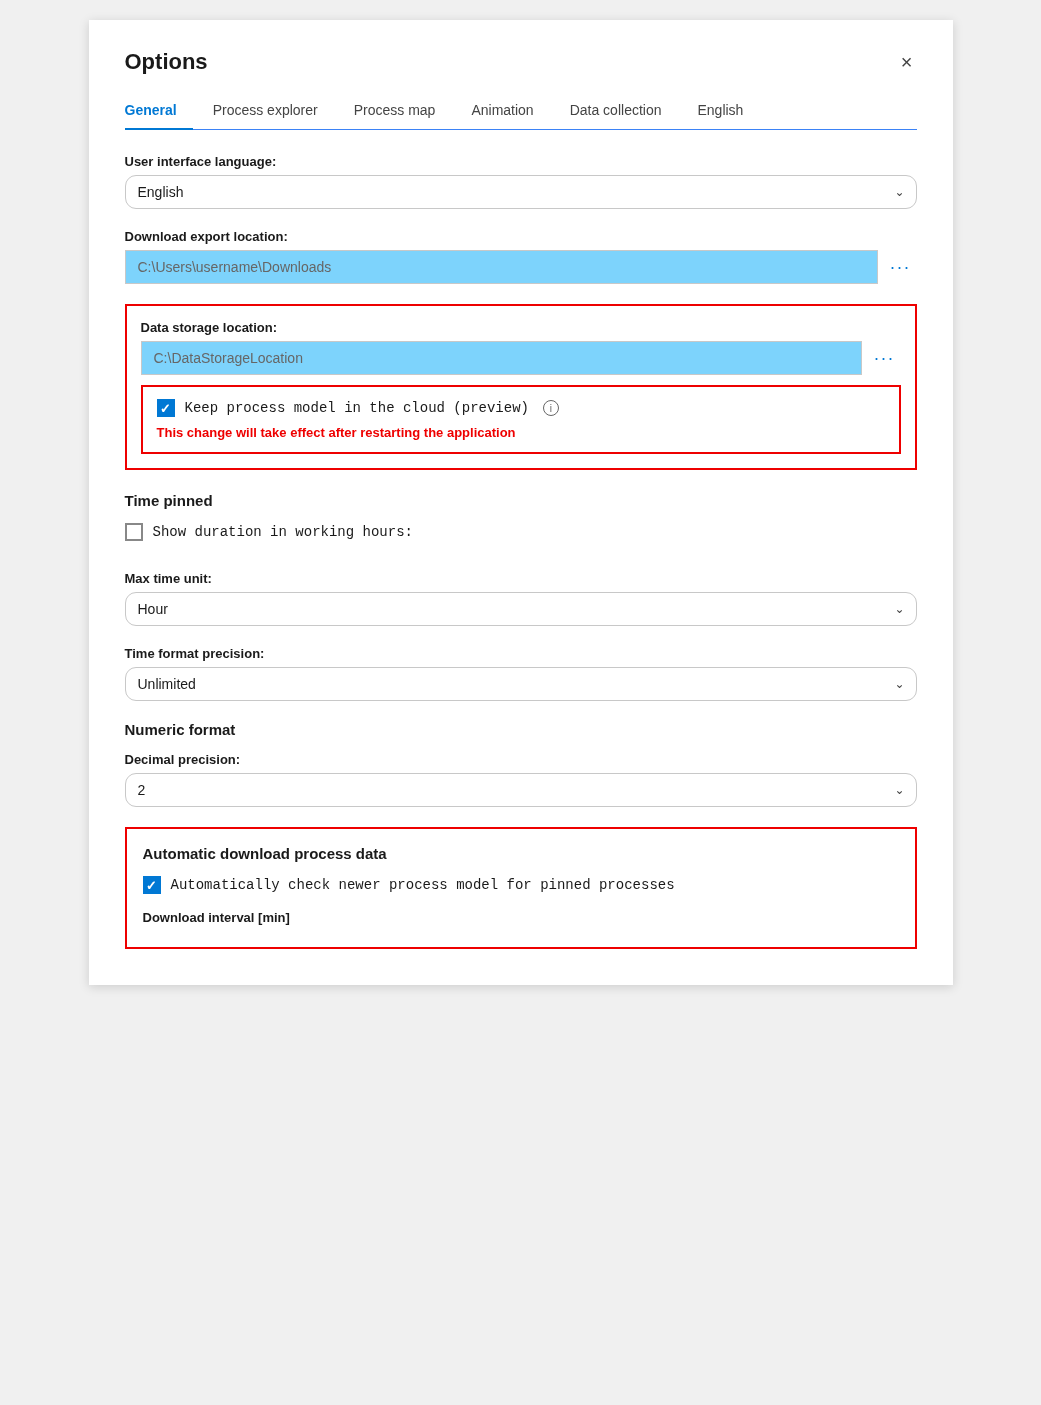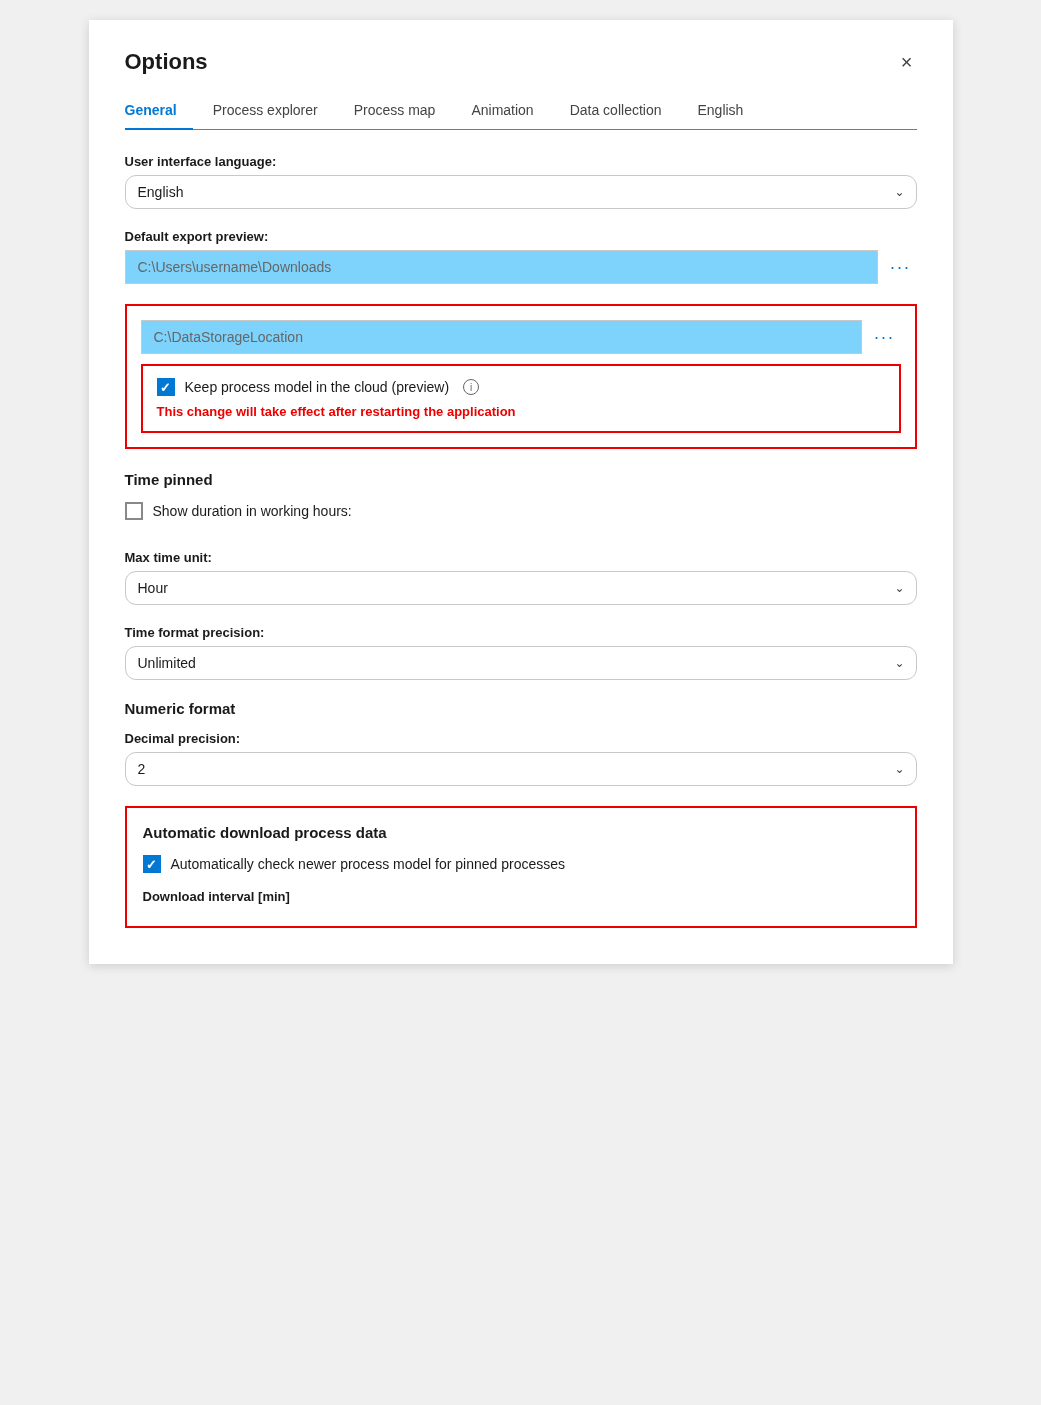--- a/index.html
+++ b/index.html
@@ -174,20 +174,21 @@
     .checkbox-custom .checkmark {
       color: #fff;
       font-size: 13px;
       font-weight: bold;
       line-height: 1;
     }
 
     .checkbox-label {
       font-size: 14px;
       color: #1a1a1a;
+      font-family: Liberation Mono, monospace;
     }
 
     .info-icon {
       display: inline-flex;
       align-items: center;
       justify-content: center;
       width: 16px;
       height: 16px;
       border: 1.5px solid #666;
       border-radius: 50%;
@@ -288,28 +289,29 @@
     <span class="section-label">User interface language:</span>
     <div class="select-wrapper">
       <select class="select-control">
         <option>English</option>
       </select>
       <span class="select-arrow">⌄</span>
     </div>
   </div>
 
   <div class="form-group">
-    <span class="section-label">Default export preview:</span>
+    <span class="section-label">Download export location:</span>
     <div class="path-input-wrapper">
       <input class="path-input" type="text" value="C:\Users\username\Downloads" style="">
       <button class="ellipsis-btn">···</button>
     </div>
   </div>
 
   <div class="data-storage-outer">
+    <span class="section-label">Data storage location:</span>
     <div class="path-input-wrapper">
       <input class="path-input" type="text" value="C:\DataStorageLocation" style="">
       <button class="ellipsis-btn">···</button>
     </div>
 
     <div class="red-box-inner">
       <div class="checkbox-row">
         <div class="checkbox-custom">
           <span class="checkmark">✓</span>
         </div>

